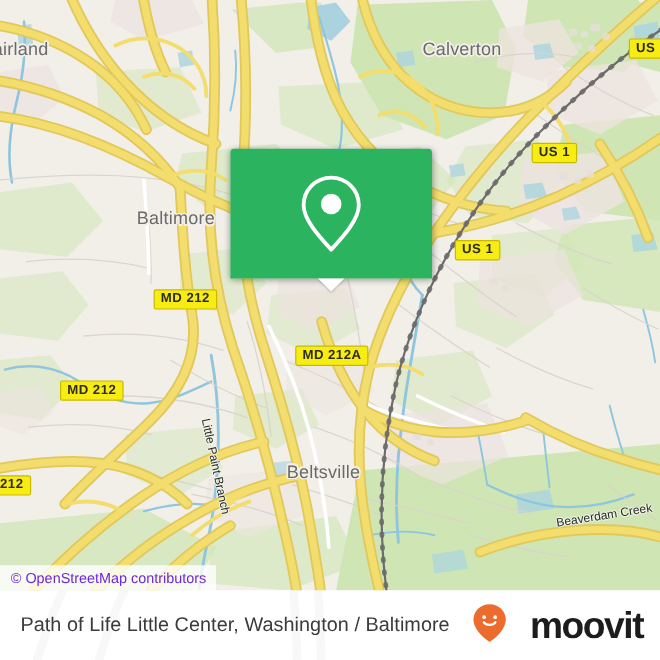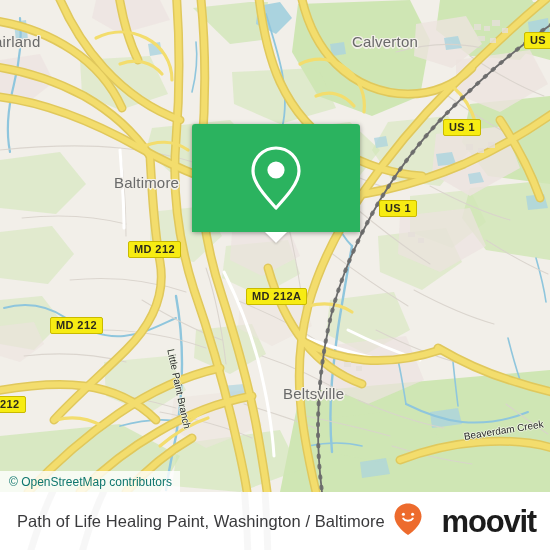--- a/index.html
+++ b/index.html
@@ -116,21 +116,21 @@
   
   #attrib {
     position: absolute;
     left: 0;
     bottom: 0;
     height: 21px;
     padding: 0 8px 0 9px;
     display: flex;
     align-items: center;
     background: rgba(255,255,255,.80);
-    color: #0f766e;
+    color: #6d28d9;
     font-size: 12px;
     font-family: "Liberation Sans", sans-serif;
     white-space: nowrap;
   }
 
   
   #footer {
     position: absolute;
     left: 0;
     top: 492px;
@@ -402,21 +402,21 @@
         <rect x="408" y="232" width="7" height="5"></rect>
           <rect x="418" y="238" width="6" height="5"></rect>
         <rect x="344" y="362" width="7" height="5"></rect>
           <rect x="356" y="366" width="6" height="5"></rect>
       </g>
     </svg>
 
     <div class="place-label" style="left:-6px; top:33px;">airland</div>
     <div class="place-label" style="left:352px; top:33px;">Calverton</div>
     <div class="place-label" style="left:114px; top:174px;">Baltimore</div>
-    <div class="place-label" style="left:239px; top:385px;margin-left:44px;">Beltsville</div>
+    <div class="place-label" style="left:239px; top:385px;">Beltsville</div>
 
     <div class="shield" style="left:524px; top:32px;">US 1</div>
     <div class="shield" style="left:443px; top:119px;">US 1</div>
     <div class="shield" style="left:379px; top:200px;">US 1</div>
     <div class="shield" style="left:128px; top:241px;">MD 212</div>
     <div class="shield" style="left:50px; top:317px;">MD 212</div>
     <div class="shield" style="left:-6px; top:396px;">212</div>
     <div class="shield" style="left:246px; top:268px;margin-top:20px;">MD 212A</div>
 
     <div class="stream-label" style="left:176px; top:348px; transform:rotate(78deg); transform-origin:0 0;">Little Paint Branch</div>
@@ -448,21 +448,21 @@
         <path d="M28,560 C56,462 86,436 118,414 C150,392 184,376 220,368"></path>
         <path d="M80,560 C104,468 130,448 158,432 C188,414 220,402 252,396"></path>
         <path d="M-10,392 C22,386 54,382 84,386 C114,390 138,402 156,420"></path>
         <path d="M150,156 C152,192 154,228 160,262 C166,296 150,326 126,350 C102,374 76,396 54,420"></path>
         <path d="M438,348 C462,362 488,374 516,382 C534,388 544,390 562,392"></path>
         <path d="M400,460 C426,450 452,444 480,442 C508,440 532,442 562,448"></path>
       </g>
     </svg>
 
     <div id="footer-inner">
-      <div id="footer-title">Path of Life Healing Paint, Washington / Baltimore</div>
+      <div id="footer-title">Path of Life Little Center, Washington / Baltimore</div>
       <div id="logo">
         <span id="logo-mark">
           <svg width="30" height="34" viewBox="0 0 30 34" aria-hidden="true">
             <path d="M15 1.5 C7.2 1.5 1.5 7.4 1.5 14.5 C1.5 21.2 8.2 28.6 15 33 C21.8 28.6 28.5 21.2 28.5 14.5 C28.5 7.4 22.8 1.5 15 1.5 Z" fill="#ed6b2d"></path>
             <circle cx="10.4" cy="12.3" r="1.55" fill="#ffffff"></circle>
             <circle cx="19.6" cy="12.3" r="1.55" fill="#ffffff"></circle>
             <path d="M10.2 16.6 C12.0 19.4 18.0 19.4 19.8 16.6" fill="none" stroke="#ffffff" stroke-width="1.9" stroke-linecap="round"></path>
           </svg>
         </span>
         <span id="logo-word">moovit</span>

